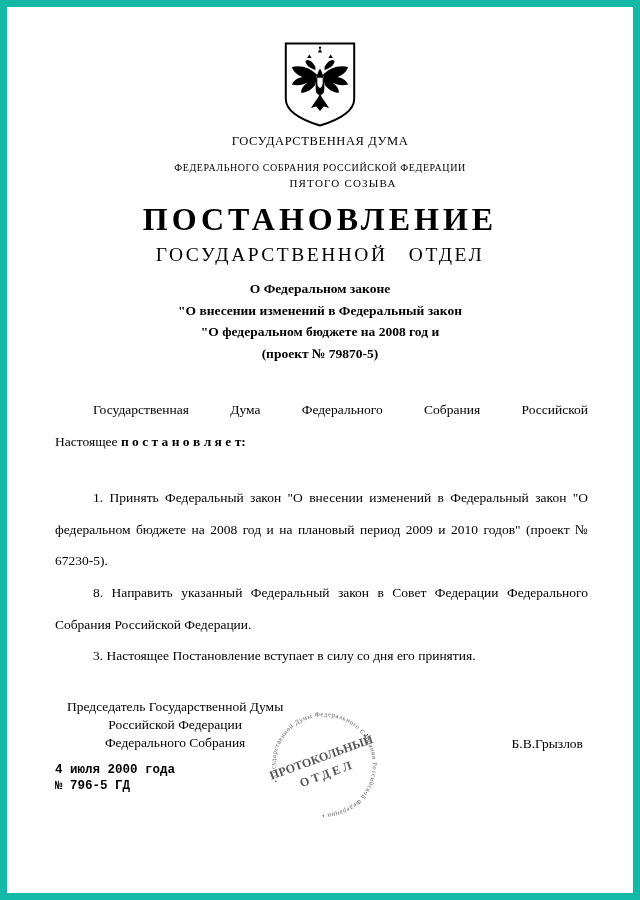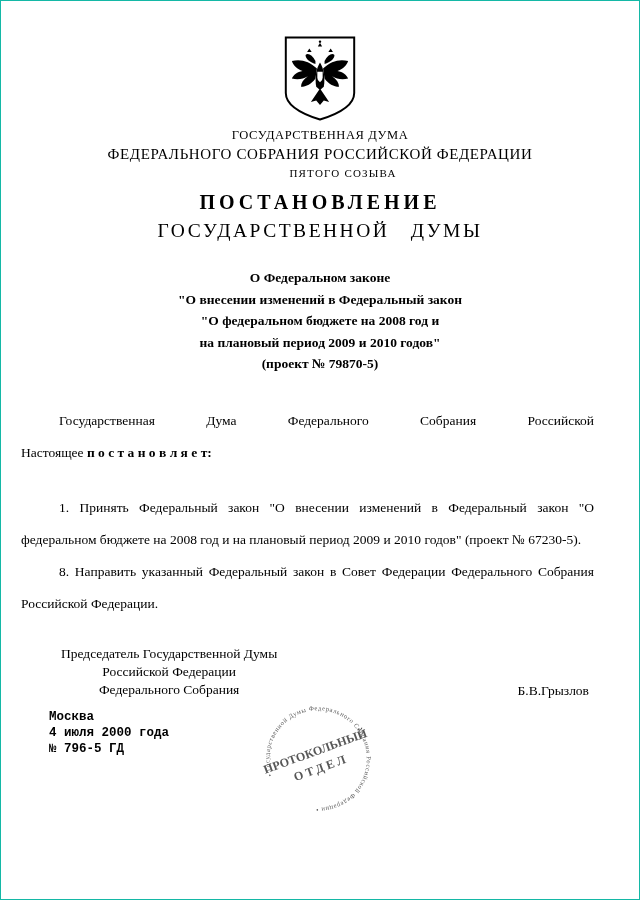--- a/index.html
+++ b/index.html
@@ -1,39 +1,39 @@
 <!DOCTYPE html>
 <html><head>
 <meta charset="utf-8">
 <style>
   html,body{margin:0;padding:0;background:#fff;}
   .page{
     position:relative;
     width:640px;height:900px;
     box-sizing:border-box;
     background:#fff;
-    border:1px solid #14b8a6;
+    border:7px solid #14b8a6;
     font-family:"Liberation Serif", serif;
     color:#000;
     overflow:hidden;
   }
   
   .emblem{margin:34px auto 0;width:76px;height:87px;}
   .emblem svg{display:block;width:100%;height:100%;}
   
   .org{text-align:center;margin-top:6px;}
   .org-line1{font-size:12.5px;letter-spacing:.6px;}
-  .org-line2{font-size:15px;letter-spacing:.6px;margin-top:3px;}
+  .org-line2{font-size:10px;letter-spacing:.6px;margin-top:13px;}
   .org-line3{font-size:11px;letter-spacing:1.2px;margin-top:4px;padding-left:46px;}
-  .doc-type{margin:12px 0 0;text-align:center;font-size:20px;font-weight:bold;letter-spacing:4px;}
+  .doc-type{margin:12px 0 0;text-align:center;font-size:32px;font-weight:bold;letter-spacing:4px;}
   .doc-type-sub{margin:6px 0 0;text-align:center;font-size:19.5px;font-weight:normal;letter-spacing:2.5px;word-spacing:14px;}
   
-  .subject{margin-top:25px;text-align:center;font-weight:bold;font-size:13.5px;line-height:1.6;}
+  .subject{margin-top:12px;text-align:center;font-weight:bold;font-size:13.5px;line-height:1.6;}
   
-  .body-text{margin:30px 45px 0 20px;font-size:13.5px;}
+  .body-text{margin:30px 45px 0 48px;font-size:13.5px;}
   .intro-line1{text-indent:38px;text-align:justify;text-align-last:justify;line-height:2.35;}
   .intro-line2{line-height:2.35;}
   .intro-bold{font-weight:bold;}
   .item{margin:0;text-indent:38px;text-align:justify;line-height:2.35;}
   .item-first{margin-top:24px;}
   .item-last{text-align:left;}
   
   .sig-row{margin:26px 50px 0 60px;display:flex;justify-content:space-between;align-items:flex-end;font-size:13.5px;}
   .sig-title{text-align:center;line-height:1.32;}
   .sig-name{white-space:nowrap;font-family:Liberation Serif, serif;}
@@ -67,49 +67,48 @@
     </svg>
   </div>
 
   <div class="org">
     <div class="org-line1">ГОСУДАРСТВЕННАЯ ДУМА</div>
     <div class="org-line2">ФЕДЕРАЛЬНОГО СОБРАНИЯ РОССИЙСКОЙ ФЕДЕРАЦИИ</div>
     <div class="org-line3">ПЯТОГО СОЗЫВА</div>
   </div>
 
   <div class="doc-type">ПОСТАНОВЛЕНИЕ</div>
-  <div class="doc-type-sub">ГОСУДАРСТВЕННОЙ ДУМЫ</div>
+  <div class="doc-type-sub">ГОСУДАРСТВЕННОЙ ОТДЕЛ</div>
 
   <div class="subject">
     <div>О Федеральном законе</div>
     <div>"О внесении изменений в Федеральный закон</div>
     <div>"О федеральном бюджете на 2008 год и</div>
-    <div>на плановый период 2009 и 2010 годов"</div>
     <div>(проект № 79870-5)</div>
   </div>
 
   <div class="body-text">
     <div class="intro-line1">Государственная Дума Федерального Собрания Российской</div>
     <div class="intro-line2"><span>Настоящее </span><span class="intro-bold">п о с т а н о в л я е т:</span></div>
 
     <p class="item item-first">1. Принять Федеральный закон "О внесении изменений в Федеральный закон "О федеральном бюджете на 2008 год и на плановый период 2009 и 2010 годов" (проект № 67230-5).</p>
     <p class="item">8. Направить указанный Федеральный закон в Совет Федерации Федерального Собрания Российской Федерации.</p>
+    <p class="item item-last">3. Настоящее Постановление вступает в силу со дня его принятия.</p>
   </div>
 
   <div class="sig-row">
     <div class="sig-title">
       <div>Председатель Государственной Думы</div>
       <div>Российской Федерации</div>
       <div>Федерального Собрания</div>
     </div>
     <div class="sig-name">Б.В.Грызлов</div>
   </div>
 
   <div class="footer">
-    <div>Москва</div>
     <div>4 июля 2000 года</div>
     <div>№ 796-5 ГД</div>
   </div>
 
   <div class="stamp">
     <svg viewBox="0 0 128 128" aria-hidden="true">
       <g transform="rotate(-20 64 64)" fill="#333">
         <defs>
           <path id="stampArc" d="M 64,64 m -48,0 a 48,48 0 1,1 96,0 a 48,48 0 1,1 -96,0"></path>
         </defs>

